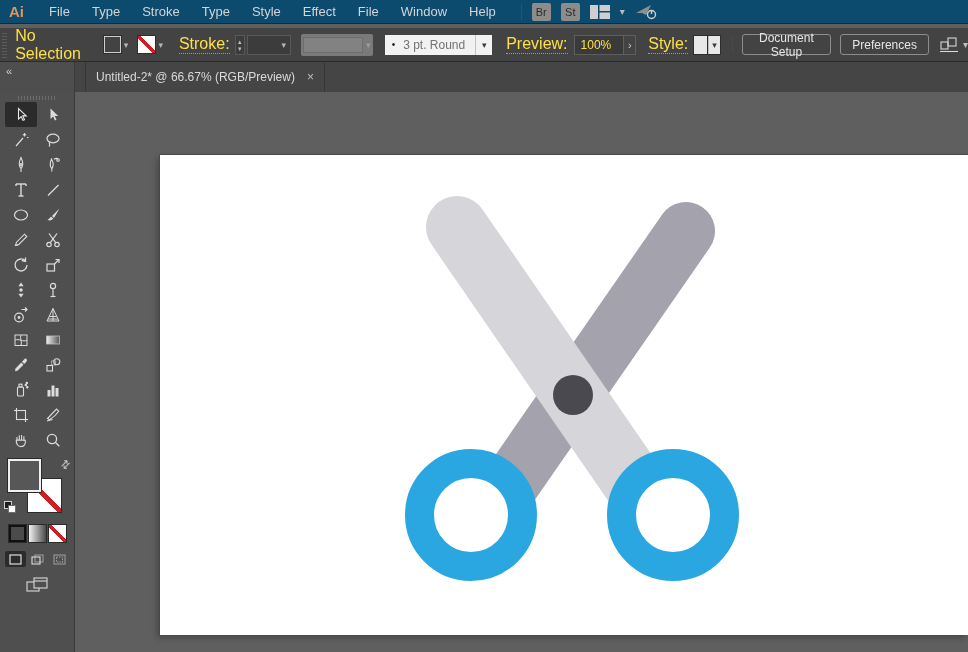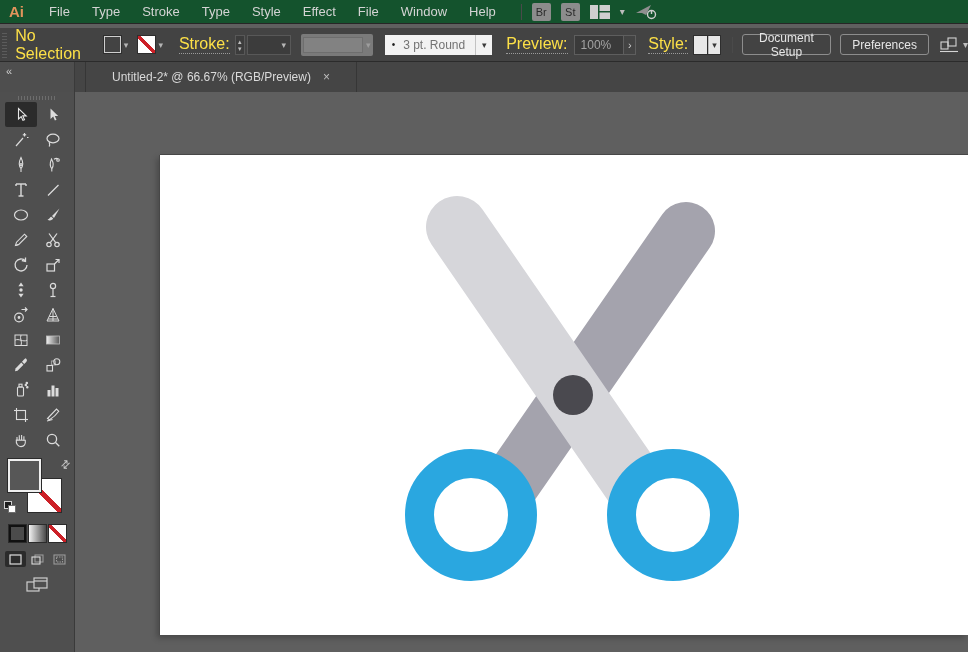--- a/index.html
+++ b/index.html
@@ -1,21 +1,21 @@
 <!DOCTYPE html>
 <html><head>
 <meta charset="utf-8">
 <style>
   * { margin:0; padding:0; box-sizing:border-box; }
   html,body { width:968px; height:652px; overflow:hidden; }
   body { font-family:"Liberation Sans", sans-serif; background:#5f5f5f; position:relative; }
 
   
   .menubar { position:absolute; left:0; top:0; width:968px; height:24px;
-    background:#14532d; display:flex; align-items:center; border-bottom:1px solid #262626; }
+    background:#0c4a6e; display:flex; align-items:center; border-bottom:1px solid #262626; }
   .ai-logo { color:#e2945c; font-weight:bold; font-size:15px; margin:0 14px 0 9px; letter-spacing:0; }
   .menu-item { color:#d4d4d4; font-size:13px; padding:0 11px; line-height:28px; cursor:default; }
   .menubar-right { display:flex; align-items:center; margin-left:14px; gap:10px; }
   .vsep { width:1px; height:16px; background:#4a4a4a; }
   .mini-app-btn { width:19px; height:18px; background:#8c8c8c; color:#2b2b2b; font-size:11px;
     font-weight:normal; border-radius:2px; display:flex; align-items:center; justify-content:center; }
   .chev { color:#bdbdbd; font-size:10px; }
 
   
   .controlbar { position:absolute; left:0; top:28px; width:968px; height:34px;
@@ -39,38 +39,38 @@
   .dd-disabled { width:96px; height:22px; background:#7a7a7a; border-radius:2px; margin-left:10px;
     display:flex; align-items:center; padding:2px; }
   .dd-disabled .inner { flex:1; height:16px; background:#828282; border:1px solid #6e6e6e; }
   .dd-disabled .sw-chev { color:#9d9d9d; }
   .dd-white { height:20px; background:#f2f2f2; display:flex; align-items:center; margin-left:12px; }
   .dd-white .val { color:#737373; font-size:12px; padding:0 10px 0 8px; white-space:nowrap; }
   .dd-white .dot { color:#1c1c1c; font-size:10px; padding-left:7px; }
   .dd-white .chevbox { width:17px; height:20px; border-left:1px solid #c2c2c2; color:#3a3a3a;
     font-size:9px; display:flex; align-items:center; justify-content:center; }
   .opacity-field { width:66px; height:20px; background:#3a3a3a; border:1px solid #5e5e5e;
-    color:#a3a3a3; font-size:12px; display:flex; align-items:center; padding-left:6px; margin-left:6px; }
+    color:#fde047; font-size:12px; display:flex; align-items:center; padding-left:6px; margin-left:6px; }
   .arrow-box { width:16px; height:20px; border:1px solid #5e5e5e; border-left:none; color:#cfcfcf;
     font-size:11px; display:flex; align-items:center; justify-content:center; }
   .style-swatch { width:18px; height:18px; background:#e8e8e8; outline:1px solid #2e2e2e; margin-left:6px; }
   .style-chevbox { width:15px; height:18px; background:#e8e8e8; border-left:1px solid #bbb;
     outline:1px solid #2e2e2e; color:#3a3a3a; font-size:9px; display:flex; align-items:center; justify-content:center; margin-left:1px; }
   .bar-btn { height:21px; border:1px solid #8d8d8d; border-radius:3px; color:#e6e6e6; font-size:12px;
     display:flex; align-items:center; padding:0 11px; margin-left:9px; background:transparent; cursor:default; }
   .align-ico { margin-left:10px; display:flex; align-items:center; gap:4px; }
 
   
   .tabstrip { position:absolute; left:0; top:62px; width:968px; height:30px; background:#454545; }
   .panel-head { position:absolute; left:0; top:0; width:75px; height:30px; background:#4e4e4e;
     border-right:1px solid #3a3a3a; color:#cfcfcf; font-size:11px; }
   .panel-head .collapse { position:absolute; left:6px; top:3px; letter-spacing:-1px; }
   .doc-tab { position:absolute; left:85px; top:0; height:30px; background:#454545;
     border-right:1px solid #363636; border-left:1px solid #363636; display:flex; align-items:center;
-    padding:0 26px; }
+    padding:0 10px; }
   .doc-tab .title { color:#dadada; font-size:12px; white-space:nowrap; }
   .doc-tab .close { color:#bdbdbd; font-size:12px; margin-left:12px; }
 
   
   .main { position:absolute; left:0; top:92px; width:968px; height:560px; }
   .toolbar { position:absolute; left:0; top:0; width:75px; height:560px; background:#4f4f4f;
     border-right:1px solid #3a3a3a; }
   .grip-h { width:38px; height:4px; margin:4px auto 2px auto;
     background:repeating-linear-gradient(90deg,#6d6d6d 0 1px, transparent 1px 3px); }
   .tool-grid { display:grid; grid-template-columns:32px 32px; justify-content:center; }

